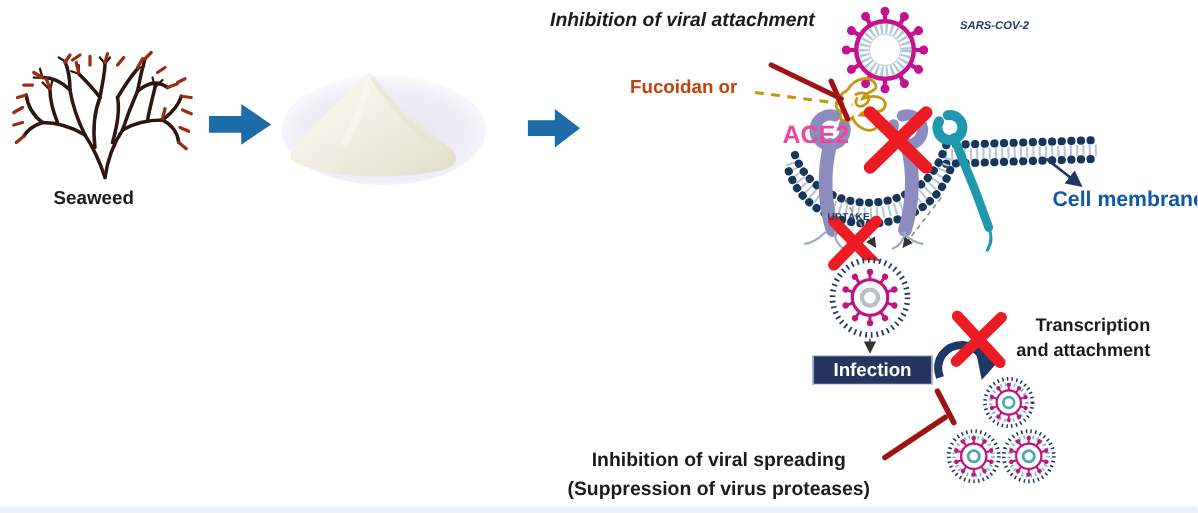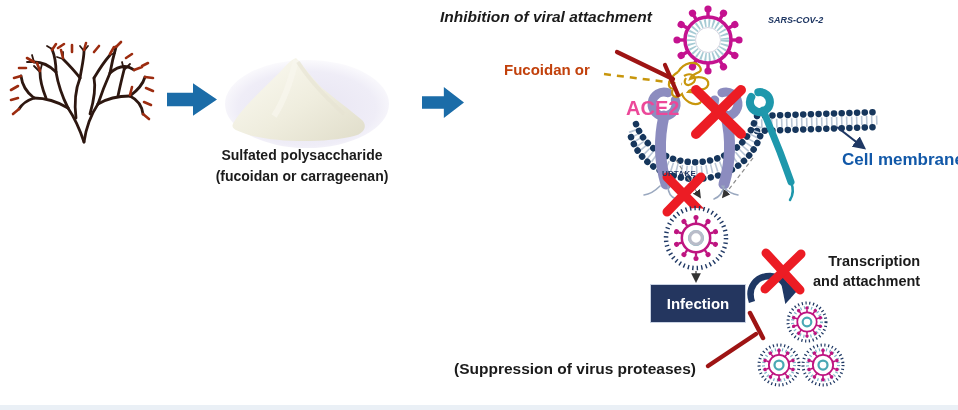--- a/index.html
+++ b/index.html
@@ -14,21 +14,21 @@
   .cellmem{left:842px;top:150px;font-size:17px;color:#1158A8;}
   .uptake{left:662px;top:169px;font-size:8px;letter-spacing:.3px;color:#203864;}
   .transcription{left:813px;top:251px;font-size:14.5px;line-height:20px;text-align:right;}
   .spreading{left:425px;top:357px;width:300px;text-align:center;font-size:15.5px;line-height:23px;white-space:normal;}
   .seaweed-label{left:5px;top:150px;width:140px;text-align:center;font-size:15px;}
   .powder-label{left:202px;top:145px;width:200px;text-align:center;font-size:14px;line-height:21px;}
   .flow-arrow{position:absolute;background:#1B6CA8;
     clip-path:polygon(0% 32%,52% 32%,52% 6%,100% 50%,52% 94%,52% 68%,0% 68%);}
   .arrow1{left:167px;top:81px;width:50px;height:37px;}
   .arrow2{left:422px;top:85px;width:42px;height:35px;}
-  .infection-box{left:650px;top:284px;width:96px;height:39px;background:#24365F;
+  .infection-box{left:650px;top:284px;width:96px;height:24px;background:#24365F;
     color:#fff;font-weight:bold;font-size:15px;display:flex;align-items:center;
     justify-content:center;border:1px solid #c9d2e2;box-sizing:border-box;}
   .dg{position:absolute;left:0;top:0;width:958px;height:410px;}
   .bottom-strip{position:absolute;left:0;bottom:0;width:100%;height:5px;background:#eaf0f6;}
 </style>
 </head>
 <body>
 
 <div class="canvas">
 
@@ -60,20 +60,21 @@
       <path d="M34 34 l-6 -6 M34 34 l2 -8 M118 32 l6 -6 M118 32 l-2 -8 M57 21 l-6 -2 M57 21 l0 -7
                M78 13 l-4 -5 M78 13 l4 -5 M104 17 l5 -2 M28 24 l-2 -7 M28 24 l-7 0 M46 11 l-5 -3"></path>
     </g>
     <g fill="none" stroke="#9c2c10" stroke-width="2.6" stroke-linecap="round">
       <path d="M46 12 l4 -6 M52 10 l6 -4 M28 24 l-7 -4 M20 30 l-7 0 M15 38 l-7 2 M12 48 l-7 4
                M12 60 l-7 2 M13 71 l-6 5 M57 20 l-2 -8 M66 14 l0 -7 M78 12 l2 -7 M88 14 l5 -6
                M104 16 l4 -7 M110 9 l5 -5 M120 20 l6 -4 M128 32 l8 -3 M136 28 l6 -3 M139 39 l8 1
                M140 50 l7 3 M138 64 l7 3 M137 76 l6 5 M34 33 l-3 -8 M124 57 l2 -8"></path>
     </g>
   </svg>
+  <div class="txt seaweed-label">Seaweed</div>
 
   <div class="flow-arrow arrow1"></div>
 
   <svg class="abs" style="left:222px;top:42px" width="170" height="112" viewBox="0 0 170 112">
     <defs>
       <radialGradient id="shadow" cx="50%" cy="55%" r="60%">
         <stop offset="0%" stop-color="#e7e4f2"></stop>
           <stop offset="70%" stop-color="#efedf7"></stop>
         <stop offset="100%" stop-color="#ffffff"></stop>
       </radialGradient>
@@ -82,24 +83,20 @@
           <stop offset="55%" stop-color="#efedde"></stop>
         <stop offset="100%" stop-color="#e0ddca"></stop>
       </linearGradient>
     </defs>
     <ellipse cx="85" cy="62" rx="82" ry="44" fill="url(#shadow)"></ellipse>
     <path fill="url(#pg)" d="M12 80 C20 66 40 48 56 32 C62 26 68 18 74 16 C80 22 88 34 100 46 C112 56 128 68 140 78
          C146 84 142 92 132 94 C100 102 48 100 24 92 C12 88 8 86 12 80 Z"></path>
     <path d="M74 18 C70 34 64 56 52 74" fill="none" stroke="#f8f7ee" stroke-width="6" opacity="0.7"></path>
     <path d="M76 20 C86 36 100 52 122 72" fill="none" stroke="#e6e3d2" stroke-width="4" opacity="0.6"></path>
   </svg>
-  <div class="txt powder-label">
-    <div>Sulfated polysaccharide</div>
-    <div>(fucoidan or carrageenan)</div>
-  </div>
 
   <div class="flow-arrow arrow2"></div>
 
   <svg class="dg" viewBox="0 0 958 410">
     <defs>
       <g id="sp1" stroke="#C4128F" fill="#C4128F">
         <line x1="0" y1="-23" x2="0" y2="-28.5" stroke-width="3.4"></line>
         <circle cx="0" cy="-31" r="3.6" stroke="none"></circle>
       </g>
       <g id="mvsp" stroke="#BE1480" fill="#BE1480">
@@ -246,17 +243,18 @@
   </div>
   <div class="txt ace2">ACE2</div>
   <div class="txt cellmem">Cell membrane</div>
   <div class="txt uptake">UPTAKE</div>
   <div class="abs infection-box">Infection</div>
   <div class="txt transcription">
     <div>Transcription</div>
     <div>and attachment</div>
   </div>
   <div class="txt spreading">
+    <div>Inhibition of viral spreading</div>
     <div>(Suppression of virus proteases)</div>
   </div>
 
   <div class="bottom-strip"></div>
 </div>
 
 </body></html>

